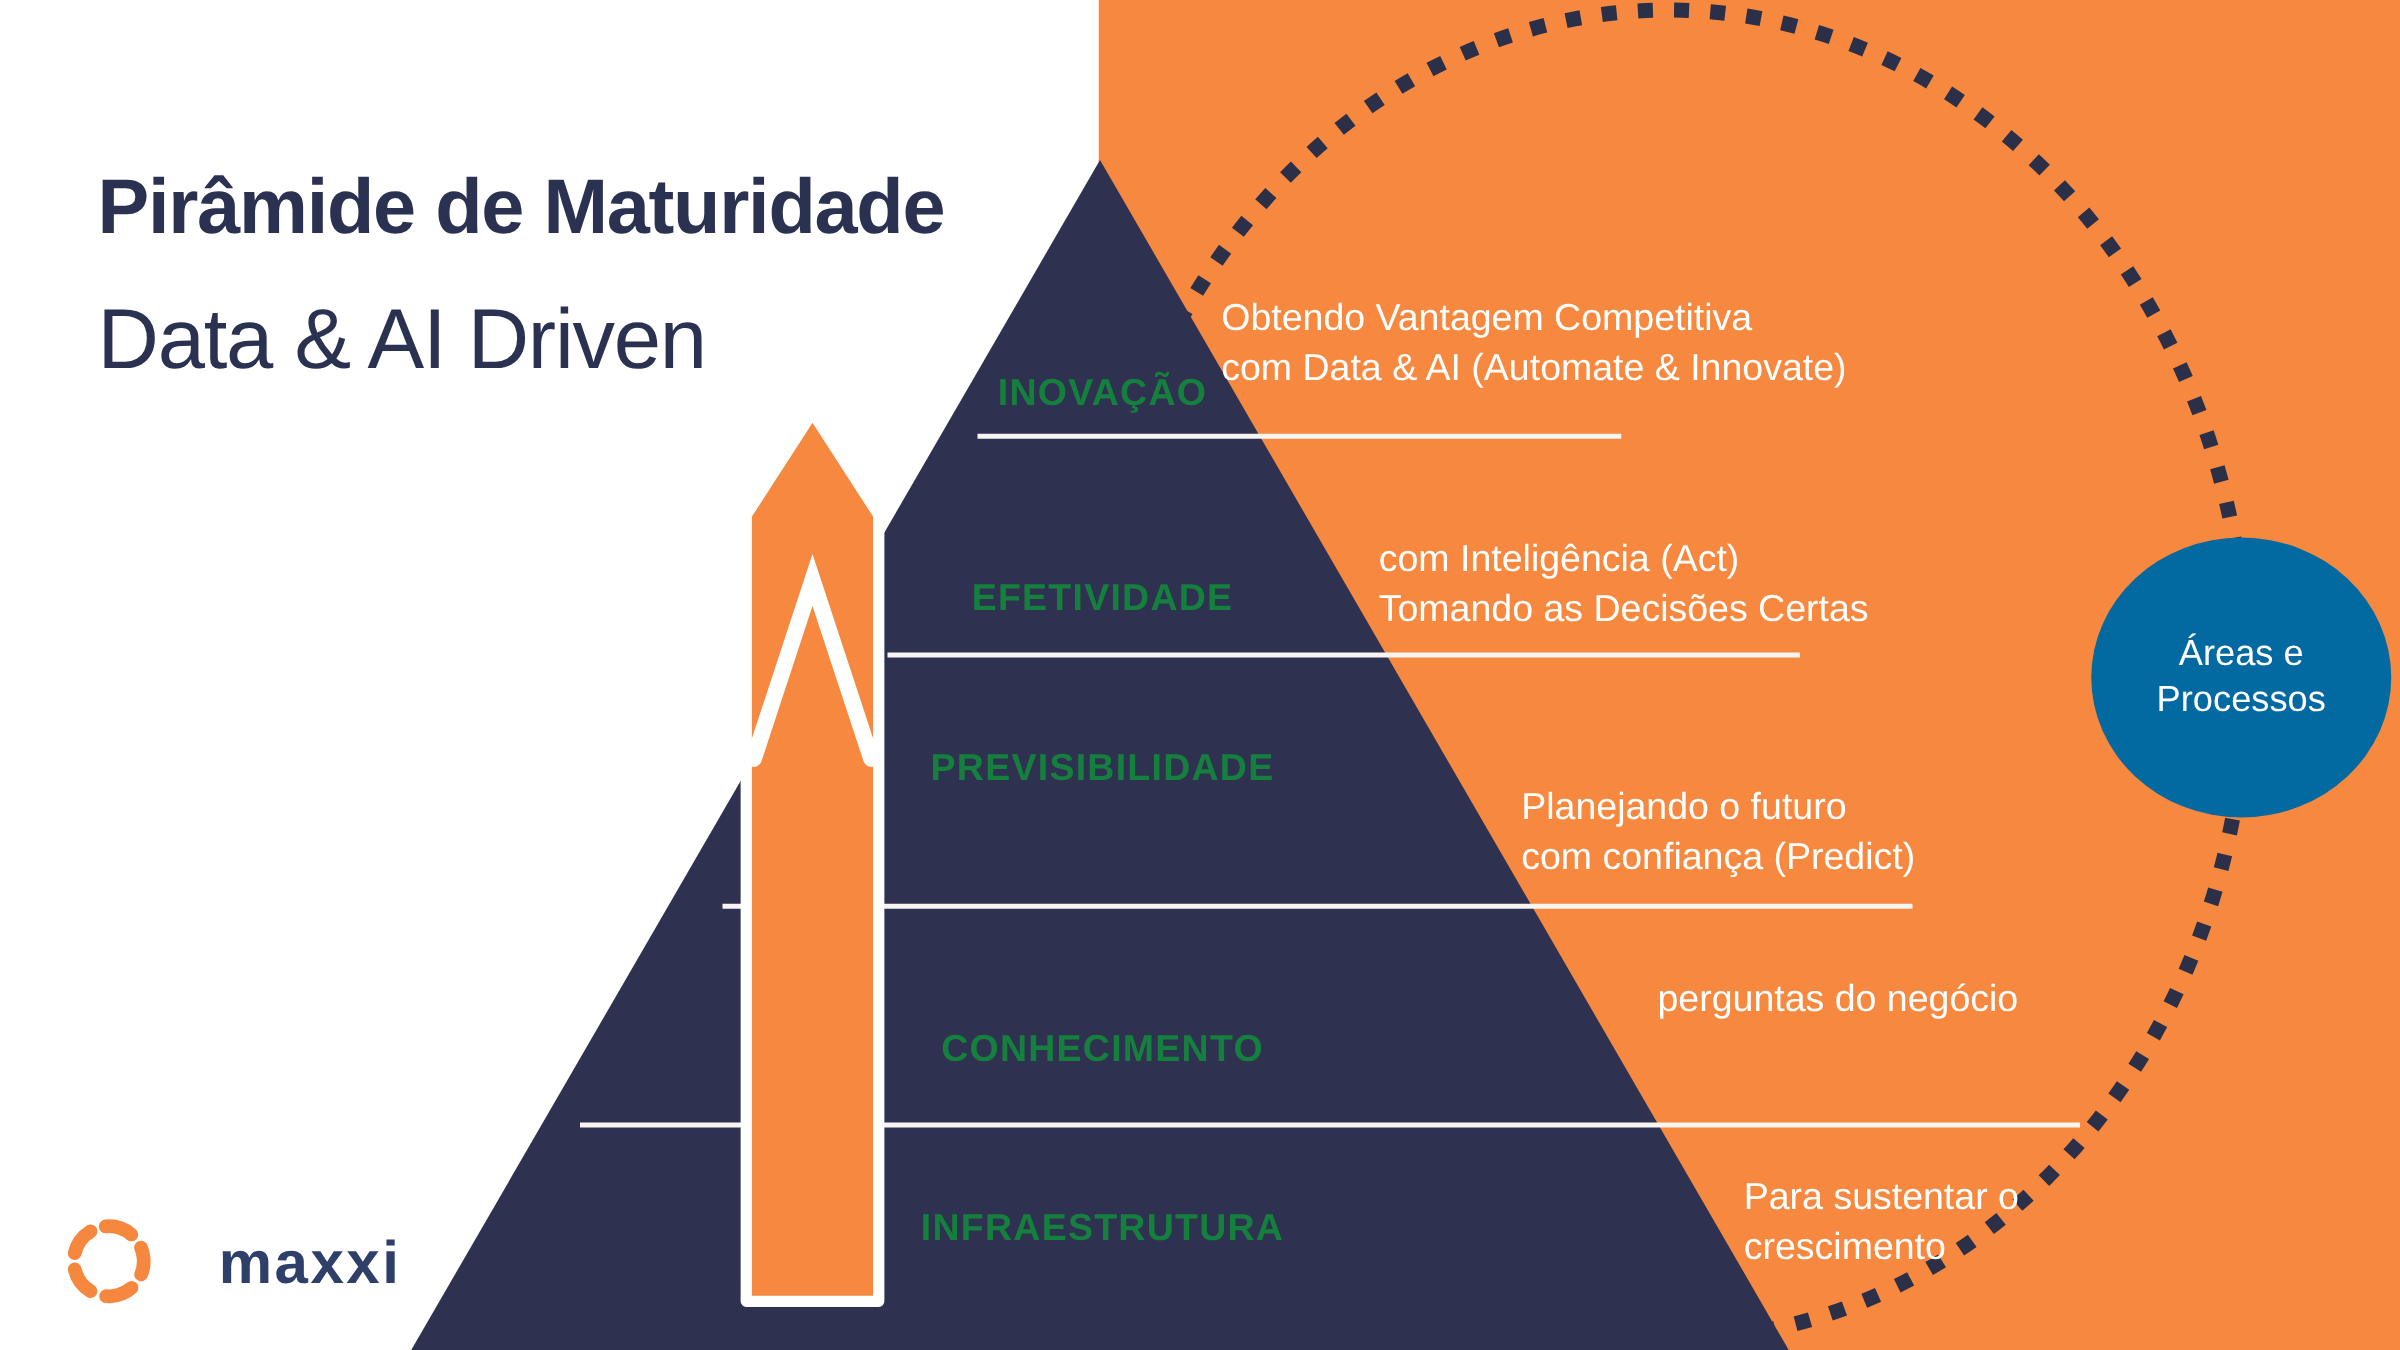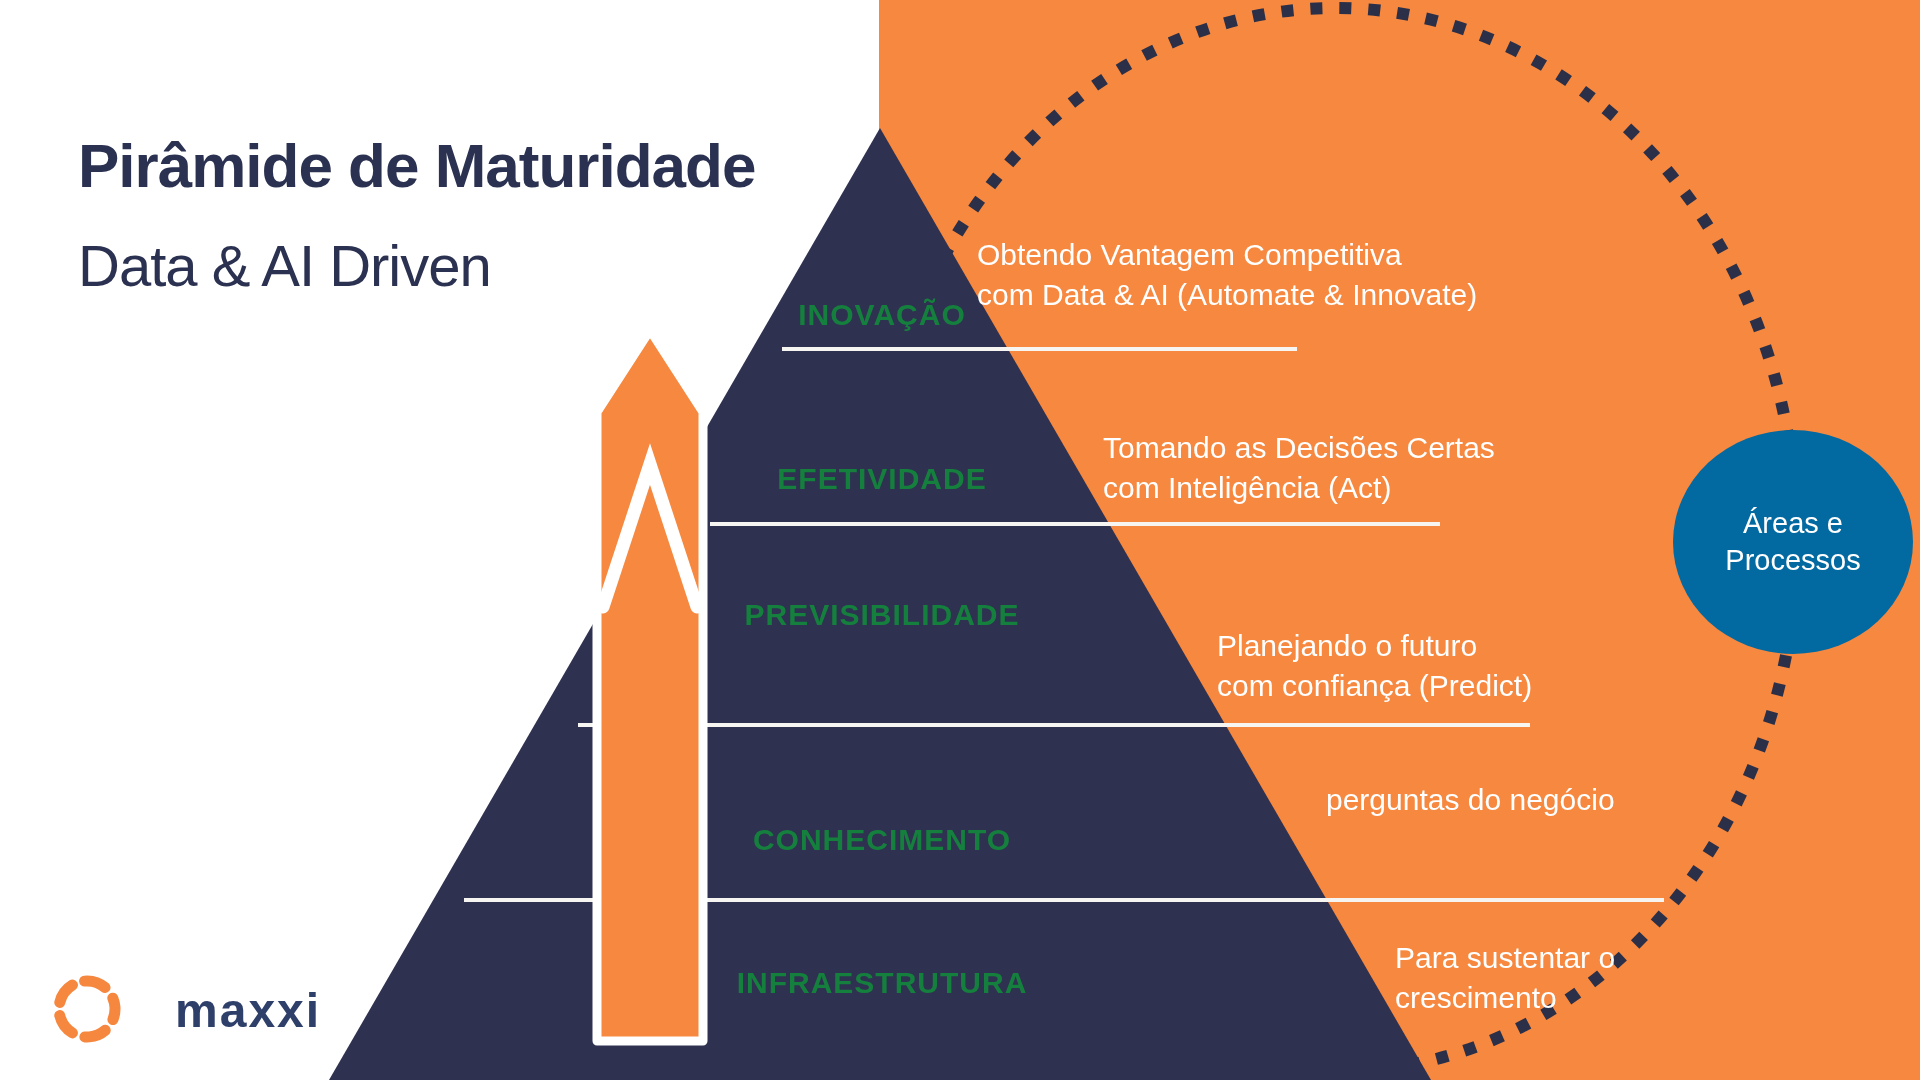--- a/index.html
+++ b/index.html
@@ -3,21 +3,21 @@
 <meta charset="utf-8">
 <style>
   html,body{margin:0;padding:0;background:#ffffff;}
   body{width:1920px;height:1080px;position:relative;overflow:hidden;
        font-family:"Liberation Sans", sans-serif;}
   .abs{position:absolute;}
   #bg-svg{position:absolute;left:0;top:0;width:1920px;height:1080px;}
 
   
   .title-line1{left:78px;top:130px;font-size:62px;font-weight:bold;color:#2B3150;letter-spacing:-1px;}
-  .title-line2{left:78px;top:232px;font-size:58px;font-weight:normal;color:#2B3150;letter-spacing:-1px;}
+  .title-line2{left:78px;top:232px;font-size:68px;font-weight:normal;color:#2B3150;letter-spacing:-1px;}
 
   
   .level-label{color:#15803d;font-weight:bold;font-size:30px;letter-spacing:1px;
                transform:translateX(-50%);left:882px;white-space:nowrap;}
   .lbl-0{top:298px;} .lbl-1{top:462px;} .lbl-2{top:598px;} .lbl-3{top:806px;margin-top:17px;} .lbl-4{top:966px;}
 
   
   .level-desc{color:#ffffff;font-size:30px;line-height:40px;white-space:nowrap;}
   .desc-0{left:977px;top:235px;}
   .desc-1{left:1103px;top:428px;}
@@ -63,22 +63,22 @@
 <div class="abs level-label lbl-1">EFETIVIDADE</div>
 <div class="abs level-label lbl-2">PREVISIBILIDADE</div>
 <div class="abs level-label lbl-3">CONHECIMENTO</div>
 <div class="abs level-label lbl-4">INFRAESTRUTURA</div>
 
 <div class="abs level-desc desc-0">
   <div>Obtendo Vantagem Competitiva</div>
   <div>com Data &amp; AI (Automate &amp; Innovate)</div>
 </div>
 <div class="abs level-desc desc-1">
+  <div>com Inteligência (Act)</div>
   <div>Tomando as Decisões Certas</div>
-  <div>com Inteligência (Act)</div>
 </div>
 <div class="abs level-desc desc-2">
   <div>Planejando o futuro</div>
   <div>com confiança (Predict)</div>
 </div>
 <div class="abs level-desc desc-3">
   <div>perguntas do negócio</div>
 </div>
 <div class="abs level-desc desc-4">
   <div>Para sustentar o</div>

